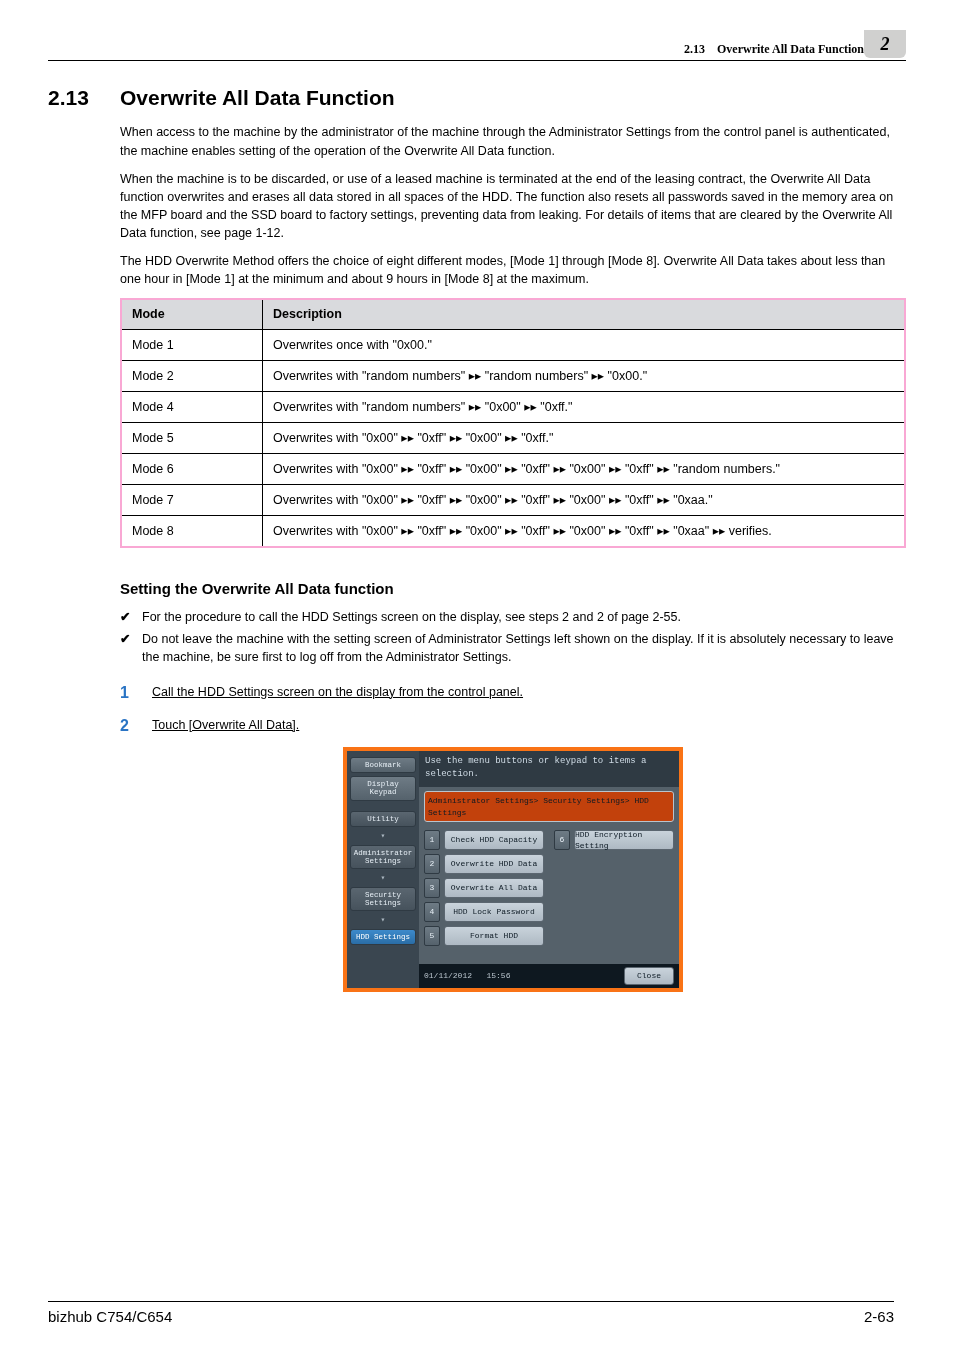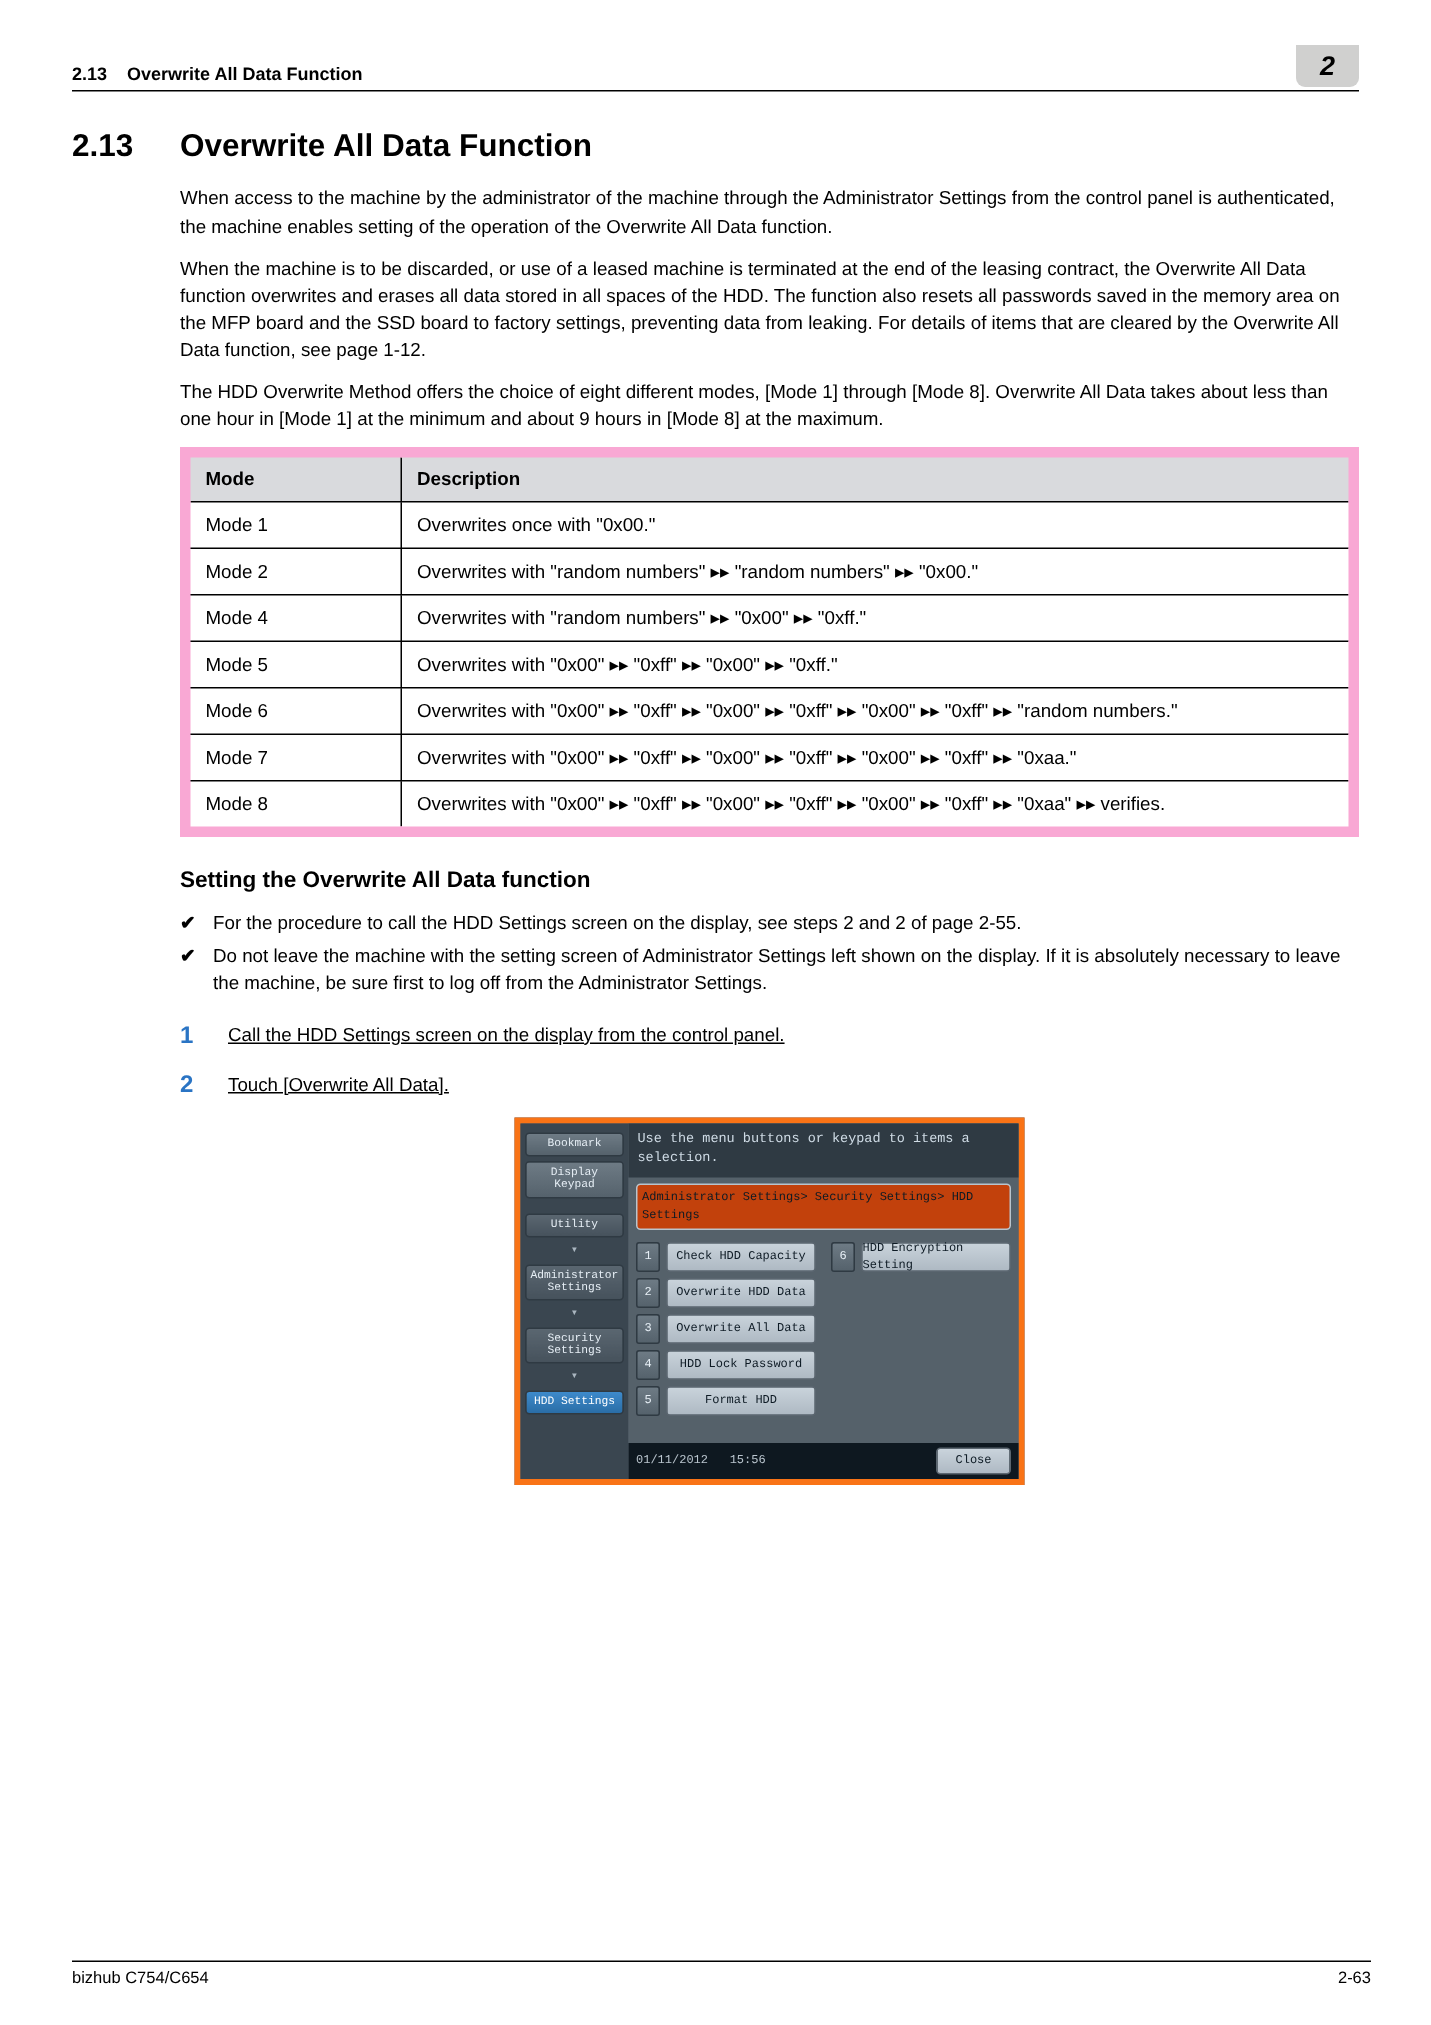--- a/index.html
+++ b/index.html
@@ -1,24 +1,24 @@
 <!DOCTYPE html>
 <html><head>
 <meta charset="utf-8">
 <style>
   html,body{margin:0;padding:0;background:#fff;font-family:Arial,Helvetica,sans-serif;color:#000;font-size:13px;line-height:1.45;}
   .page{width:954px;min-height:1350px;margin:0 auto;position:relative;box-sizing:border-box;padding:30px 48px 40px 48px;}
-  .hdr{display:flex;justify-content:space-between;align-items:flex-end;border-bottom:1px solid #000;padding-bottom:2px;}
+  .hdr{display:flex;justify-content:flex-end;align-items:flex-end;border-bottom:1px solid #000;padding-bottom:2px;font-family:Liberation Serif, serif;}
   .hdr-left{font-size:12px;font-weight:bold;}
   .tab{background:#d0d0cf;width:42px;height:28px;position:relative;display:flex;align-items:flex-end;justify-content:center;border-radius:0 0 6px 6px;font-style:italic;font-weight:bold;font-size:18px;padding-bottom:1px;box-sizing:border-box;}
   h2.sec{font-size:21px;font-weight:bold;margin:22px 0 10px 0;display:flex;gap:24px;}
   h2.sec .num{min-width:48px;}
   .body{margin-left:72px;}
   .body p{margin:0 0 10px 0;font-size:12.5px;}
-  table.modes{width:100%;border-collapse:collapse;margin:8px 0 18px 0;border:7px solid #f9a8d4;font-size:12.5px;}
+  table.modes{width:100%;border-collapse:collapse;margin:8px 0 30px 0;border:2px solid #f9a8d4;font-size:12.5px;}
   table.modes th{background:#d9dadd;text-align:left;padding:5px 10px;border:1px solid #000;font-weight:bold;}
   table.modes td{padding:6px 10px;border:1px solid #000;vertical-align:top;}
   table.modes td:first-child{width:120px;}
   h3.sub{font-size:15px;font-weight:bold;margin:14px 0 8px 0;}
   ul.checks{list-style:none;padding:0;margin:0 0 14px 0;}
   ul.checks li{position:relative;padding-left:22px;margin-bottom:4px;font-size:12.5px;}
   ul.checks li::before{content:"✔";position:absolute;left:0;top:0;font-weight:bold;}
   .step{display:flex;gap:16px;margin-bottom:10px;}
   .step .n{color:#2a74c4;font-weight:bold;font-size:16px;min-width:16px;}
   .step .t{font-size:12.5px;padding-top:2px;text-decoration:underline;}
@@ -30,21 +30,21 @@
   .sbtn.crumb{background:linear-gradient(#5a6670,#46525c);text-align:center;}
   .sbtn.active{background:linear-gradient(#3d8acb,#2a6da6);color:#fff;}
   .shot-main{flex:1;background:#55616a;padding:0;box-sizing:border-box;}
   .crumbbar{background:#c2410c;border:1px solid #b9c4cd;border-radius:3px;color:#0d1a24;font-size:8px;padding:3px 3px;margin:4px 5px 6px 5px;}
   .opts{padding:2px 5px 6px 5px;display:grid;grid-template-columns:1fr 1fr;column-gap:10px;row-gap:4px;}
   .opt{display:flex;align-items:center;gap:4px;}
   .opt .numbox{width:14px;height:18px;background:linear-gradient(#6e7b85,#55626c);border:1px solid #2f3a43;border-radius:2px;color:#e6eef5;display:flex;align-items:center;justify-content:center;font-size:8px;}
   .opt .optbtn{flex:1;height:18px;background:linear-gradient(#c9d3db,#aeb9c3);border:1px solid #5b6670;border-radius:3px;color:#0d1a24;display:flex;align-items:center;justify-content:center;font-size:8px;}
   .shot-foot{background:#0e1820;color:#b9c4cd;display:flex;justify-content:space-between;align-items:center;padding:3px 5px;font-size:8px;}
   .closebtn{background:linear-gradient(#c9d3db,#aeb9c3);border:1px solid #5b6670;border-radius:3px;color:#0d1a24;font-size:8px;padding:2px 12px;}
-  .ftr{position:absolute;bottom:22px;left:48px;right:40px;border-top:1px solid #000;display:flex;justify-content:space-between;font-size:11px;padding-top:4px;}
+  .ftr{position:absolute;bottom:22px;left:48px;right:60px;border-top:1px solid #000;display:flex;justify-content:space-between;font-size:15px;padding-top:4px;}
 </style>
 </head>
 <body>
 
 <div class="page">
 
   <div class="hdr">
     <div class="hdr-left">
       <span>2.13</span>&nbsp;&nbsp;&nbsp;
       <span>Overwrite All Data Function</span>

